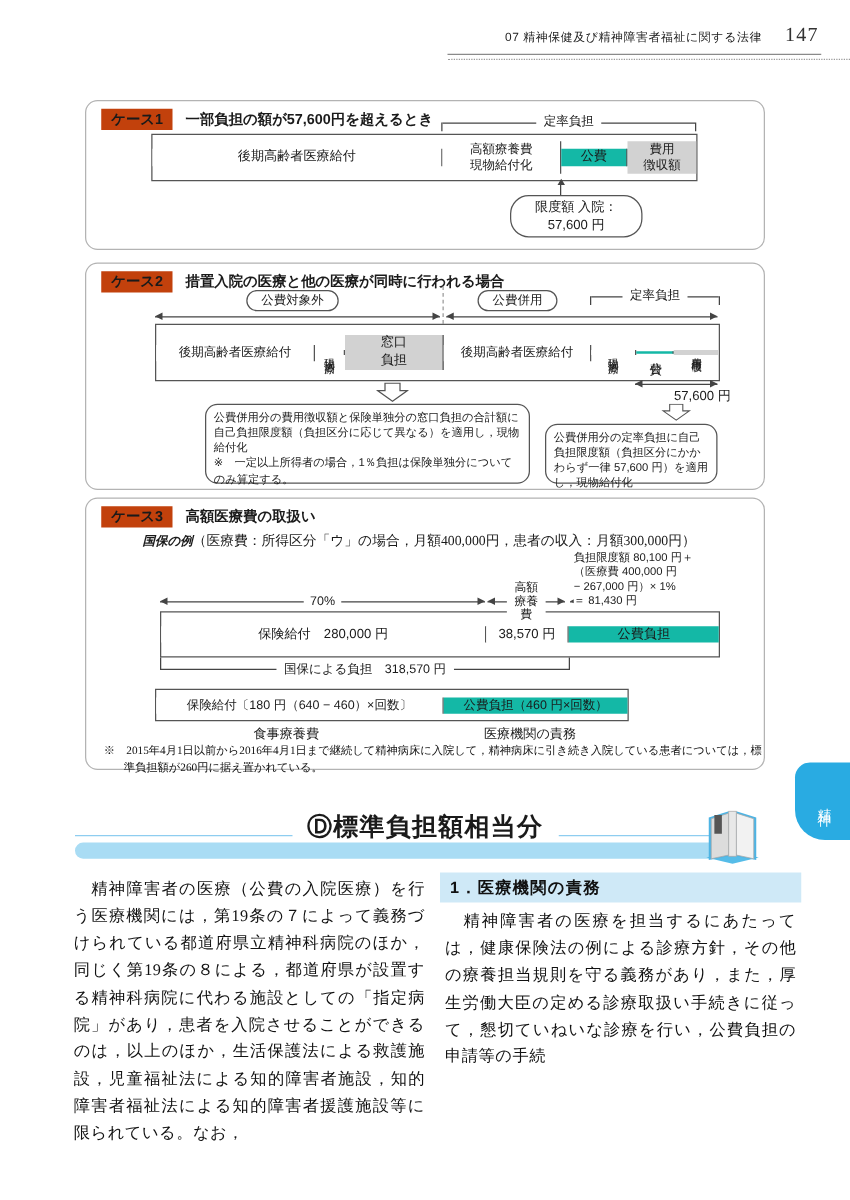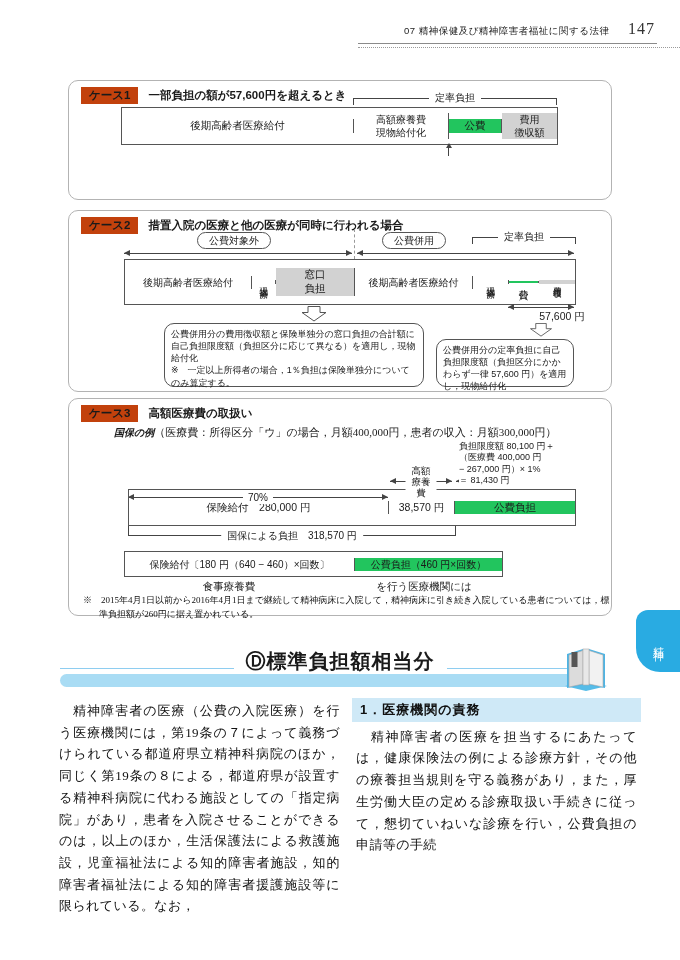--- a/index.html
+++ b/index.html
@@ -17,21 +17,21 @@
   .hdr-dotted{position:absolute;left:358px;top:47px;width:322px;border-top:1px dotted #9a9a9a;}
   
   .case-box{position:absolute;left:68px;width:544px;border:1.5px solid #b3b3b3;border-radius:10px;background:#fff;box-sizing:border-box;}
   .case-head{position:absolute;top:6px;left:12px;display:flex;align-items:center;gap:10px;}
   .case-tag{background:#c2410c;font-weight:bold;font-size:11.5px;padding:1px 8px;}
   .case-title{font-weight:bold;font-size:11.5px;}
   .bar{position:absolute;display:flex;border:1px solid #555;box-sizing:content-box;align-items:center;}
   .cell{border-right:1px solid #555;background:#fff;display:flex;align-items:center;justify-content:center;
         text-align:center;font-size:10.5px;line-height:1.3;box-sizing:border-box;white-space:pre-line;}
   .cell:last-child{border-right:none;}
-  .cell.blue{background:#22c55e;}
+  .cell.blue{background:#14b8a6;}
   .cell.gray{background:#d2d2d2;}
   .cell.vert{writing-mode:vertical-rl;font-size:8.5px;letter-spacing:1px;line-height:1.1;}
   
   .bracket{position:absolute;height:7px;border-left:1px solid #444;border-right:1px solid #444;}
   .bracket::before{content:"";position:absolute;left:0;right:0;top:0;border-top:1px solid #444;}
   .bracket .lbl{position:absolute;left:50%;top:0;transform:translate(-50%,-55%);background:#fff;
         padding:0 6px;font-size:10px;line-height:1.1;white-space:nowrap;z-index:2;}
   
   .bracket-up{position:absolute;height:9px;border-left:1px solid #444;border-right:1px solid #444;border-bottom:1px solid #444;}
   .bracket-up .lbl{position:absolute;left:50%;bottom:0;transform:translate(-50%,55%);background:#fff;
@@ -95,20 +95,22 @@
   </div>
   <div class="bar" style="left:52px;top:26px;height:36px;">
     <div class="cell" style="width:232px;">後期高齢者医療給付</div>
     <div class="cell" style="width:95px;font-size:10px;">高額療養費
 現物給付化</div>
     <div class="cell blue" style="width:53px;">公費</div>
     <div class="cell gray" style="width:55px;font-size:10px;">費用
 徴収額</div>
   </div>
   <div class="conn" style="left:379px;top:63px;height:12px;"></div>
+  <div class="callout center" style="left:339px;top:75px;width:106px;height:34px;">限度額
+入院：57,600 円</div>
 </div>
 
 <div class="case-box" style="top:210px;height:182px;">
   <div class="case-head">
     <span class="case-tag">ケース2</span>
     <span class="case-title">措置入院の医療と他の医療が同時に行われる場合</span>
   </div>
   <div class="pill" style="left:128px;top:21px;">公費対象外</div>
   <div class="pill" style="left:313px;top:21px;">公費併用</div>
   <div class="bracket" style="left:403px;top:26px;width:102px;">
@@ -145,42 +147,42 @@
     <span class="case-tag">ケース3</span>
     <span class="case-title">高額医療費の取扱い</span>
   </div>
   <div class="subtitle" style="left:45px;top:26px;">
     <b>国保の例</b><span>（医療費：所得区分「ウ」の場合，月額400,000円，患者の収入：月額300,000円）</span>
   </div>
   <div class="formula pre" style="left:390px;top:42px;width:122px;">負担限度額 80,100 円＋
 （医療費 400,000 円
  − 267,000 円）× 1%
 ＝ 81,430 円</div>
-  <div class="arrow-h" style="left:59px;top:98px;width:260px;">
+  <div class="arrow-h" style="left:59px;top:82px;width:260px;">
     <span class="lbl">70%</span>
   </div>
   <div class="arrow-h" style="left:321px;top:82px;width:62px;">
     <span class="lbl pre" style="font-size:9.5px;">高額
 療養費</span>
   </div>
   <div class="arrow-h" style="left:387px;top:82px;width:118px;"></div>
   <div class="bar" style="left:59px;top:90px;height:35px;">
     <div class="cell" style="width:260px;">保険給付　280,000 円</div>
     <div class="cell" style="width:66px;">38,570 円</div>
     <div class="cell blue" style="width:120px;">公費負担</div>
   </div>
   <div class="bracket-up" style="left:59px;top:127px;width:326px;">
     <span class="lbl">国保による負担　318,570 円</span>
   </div>
   <div class="bar" style="left:55px;top:152px;height:24px;">
     <div class="cell" style="width:230px;font-size:10px;">保険給付〔180 円（640 − 460）×回数〕</div>
     <div class="cell blue" style="width:147px;font-size:10px;">公費負担（460 円×回数）</div>
   </div>
   <div class="under-label" style="left:100px;top:181px;width:120px;">食事療養費</div>
-  <div class="under-label" style="left:285px;top:181px;width:140px;">を行う医療機関には</div>
+  <div class="under-label" style="left:285px;top:181px;width:140px;">医療機関の責務</div>
   <div class="note" style="left:14px;top:195px;width:518px;">※　2015年4月1日以前から2016年4月1日まで継続して精神病床に入院して，精神病床に引き続き入院している患者については，標準負担額が260円に据え置かれている。</div>
 </div>
 
 <div class="sec-line"></div>
 <div class="sec-band"></div>
 <div class="sec-title">
   <span>Ⓓ標準負担額相当分</span>
 </div>
 <svg class="book-icon" width="48" height="48" viewBox="0 0 48 48">
   <polygon points="3,42 24,37 45,42 24,47" fill="#56bce8"></polygon>

